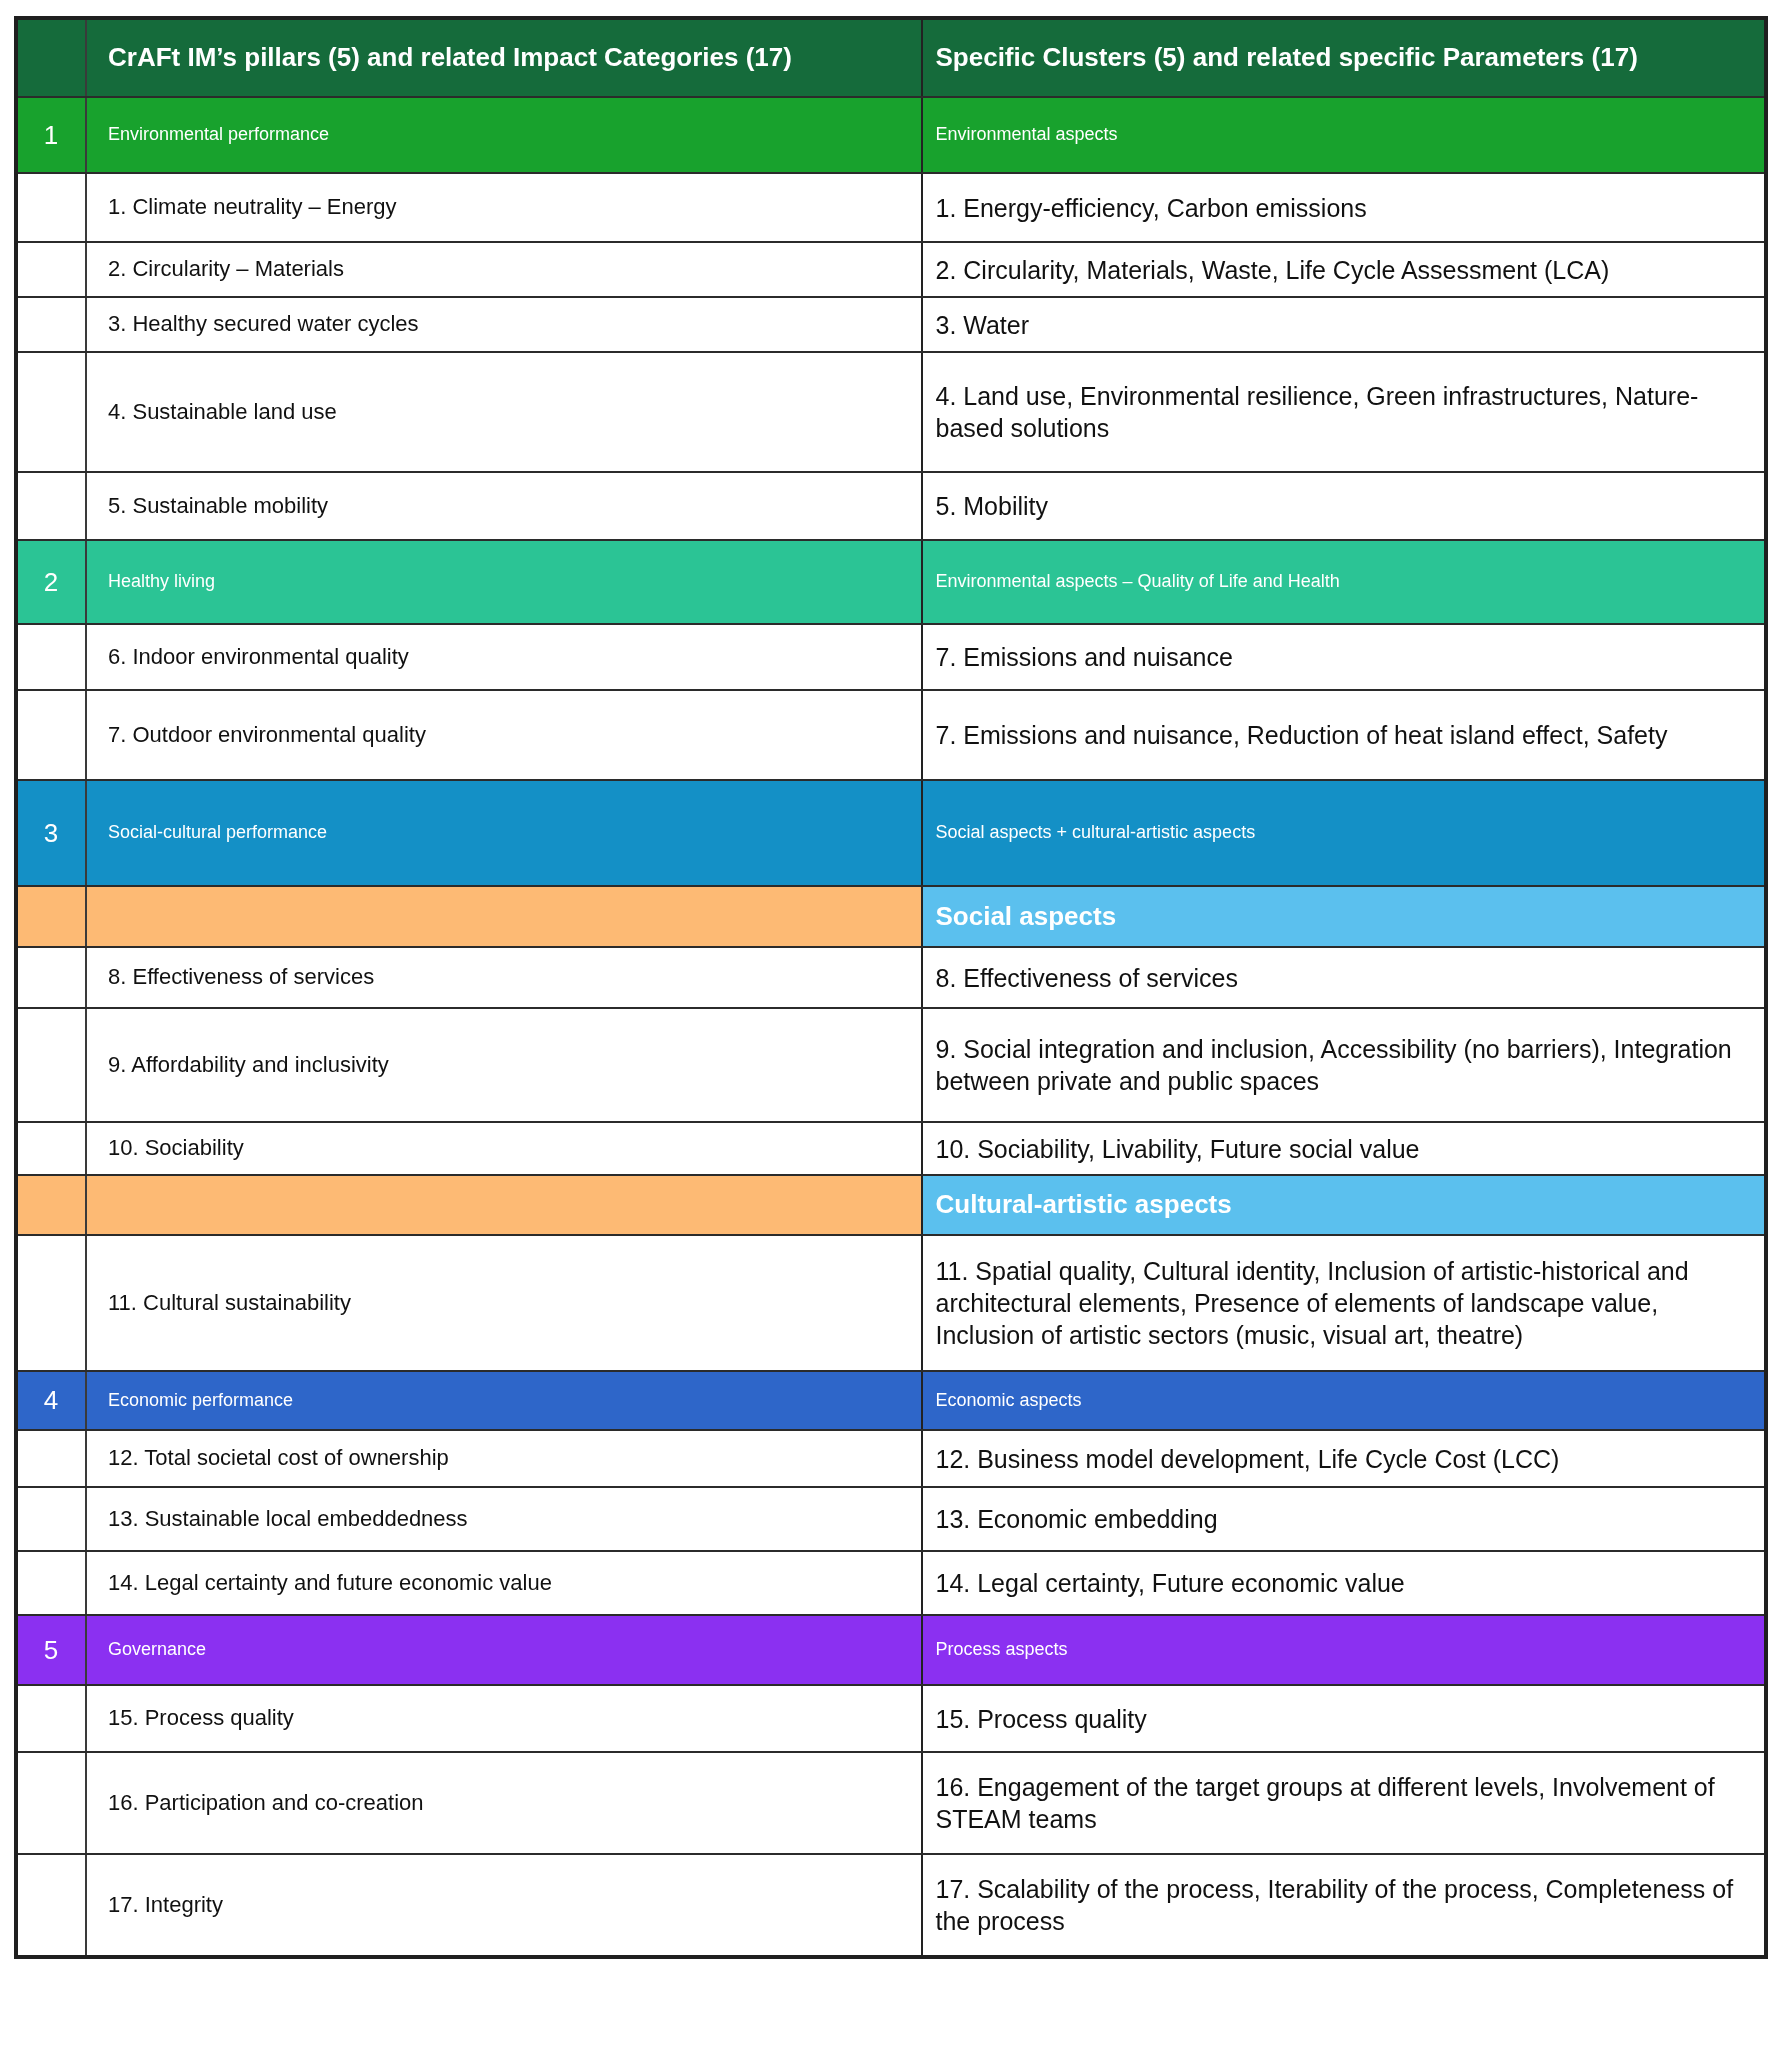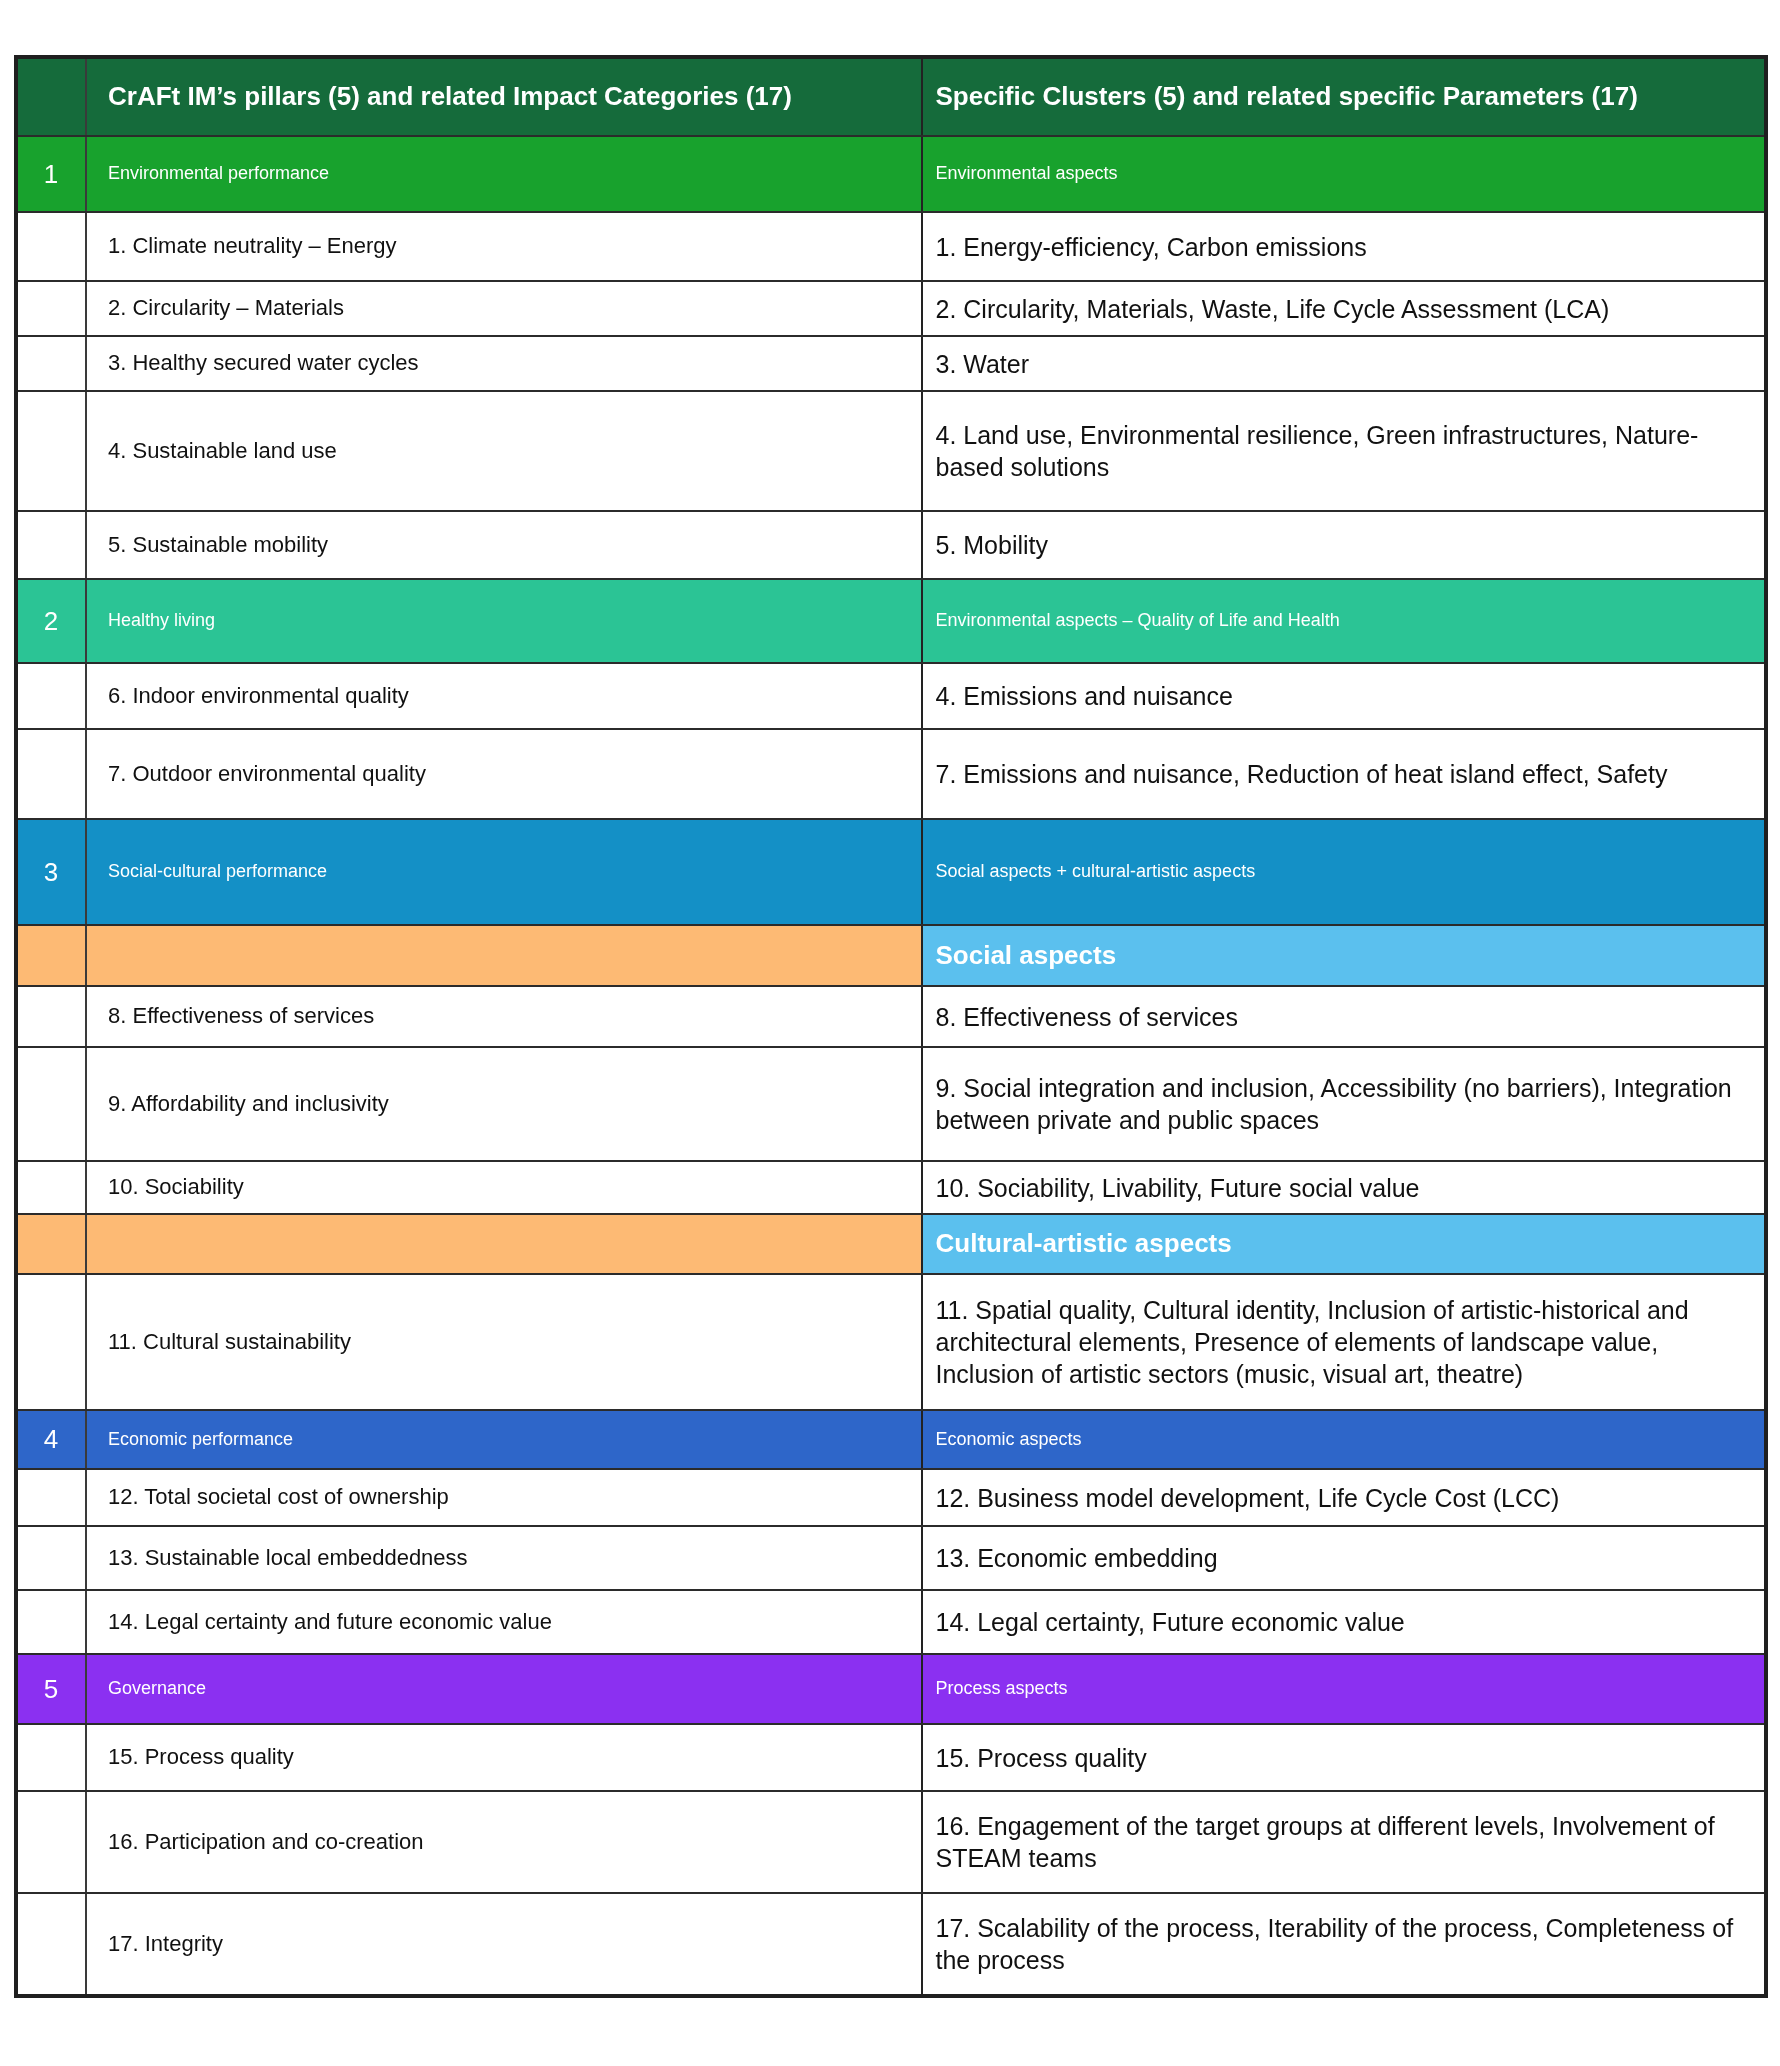--- a/index.html
+++ b/index.html
@@ -5,21 +5,20 @@
   html,body{margin:0;padding:0;background:#ffffff;}
   body{
     width:1780px;height:2066px;position:relative;
     font-family:"Liberation Sans", sans-serif;
     -webkit-font-smoothing:antialiased;
   }
   .table{
     position:absolute;left:13.5px;top:16px;width:1754px;
     border:4.8px solid #1f1f1f;background:#ffffff;
     box-sizing:border-box;
-    margin-top:39px;
   }
   .row{
     display:grid;
     grid-template-columns:67px 836px 1fr;
     width:100%;
     box-sizing:border-box;
   }
   .row + .row{border-top:2.7px solid #2b2b2b;}
   .cell{
     display:flex;align-items:center;
@@ -108,21 +107,21 @@
 
   <div class="row pillar p2" style="height:84px">
     <div class="cell num">2</div>
     <div class="cell c1">Healthy living</div>
     <div class="cell c2">Environmental aspects – Quality of Life and Health</div>
   </div>
 
   <div class="row item" style="height:66px">
     <div class="cell num"></div>
     <div class="cell c1">6. Indoor environmental quality</div>
-    <div class="cell c2">4. Emissions and nuisance</div>
+    <div class="cell c2">7. Emissions and nuisance</div>
   </div>
 
   <div class="row item" style="height:90px">
     <div class="cell num"></div>
     <div class="cell c1">7. Outdoor environmental quality</div>
     <div class="cell c2">7. Emissions and nuisance, Reduction of heat island effect, Safety</div>
   </div>
 
   <div class="row pillar p3" style="height:106px">
     <div class="cell num">3</div>

